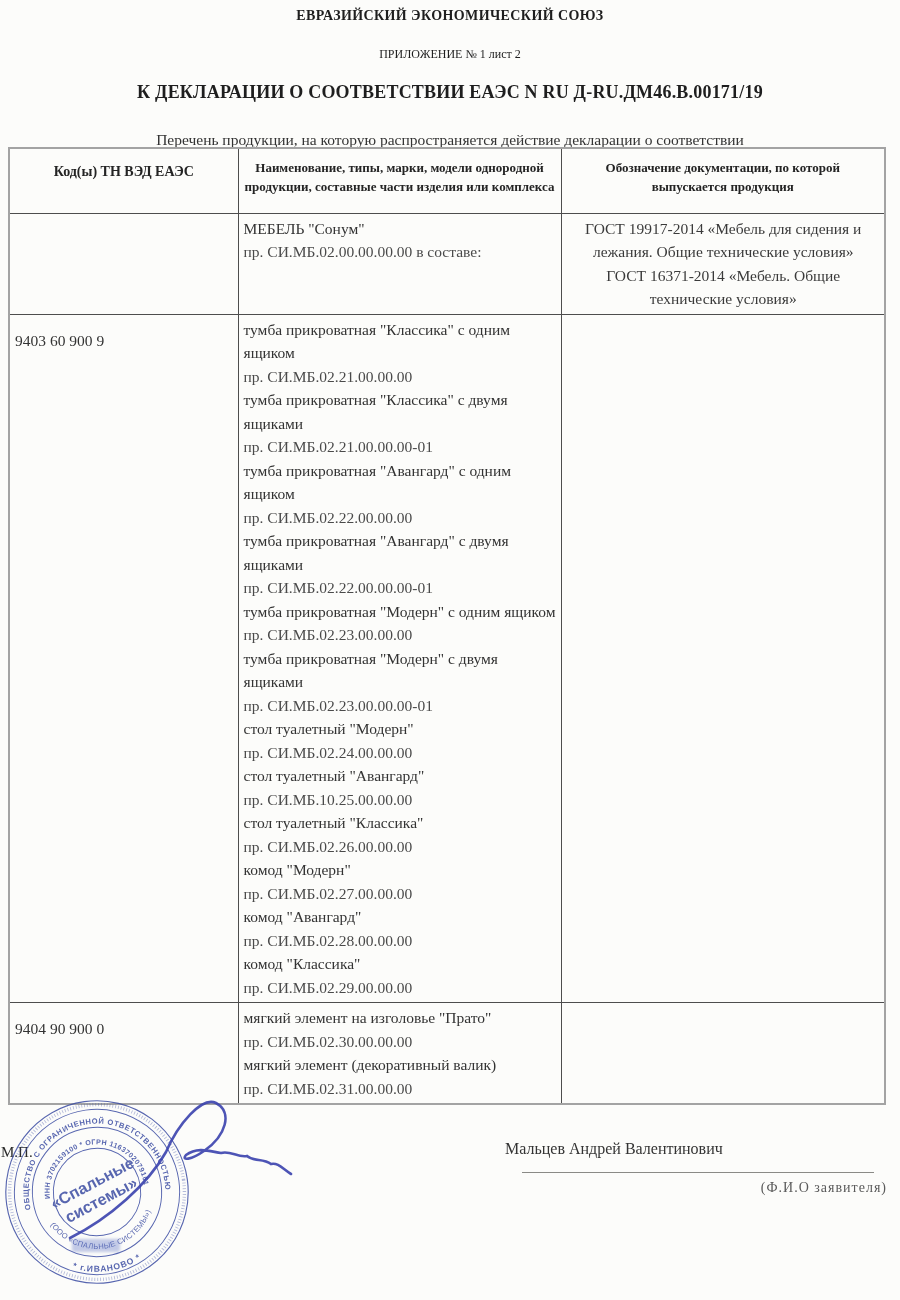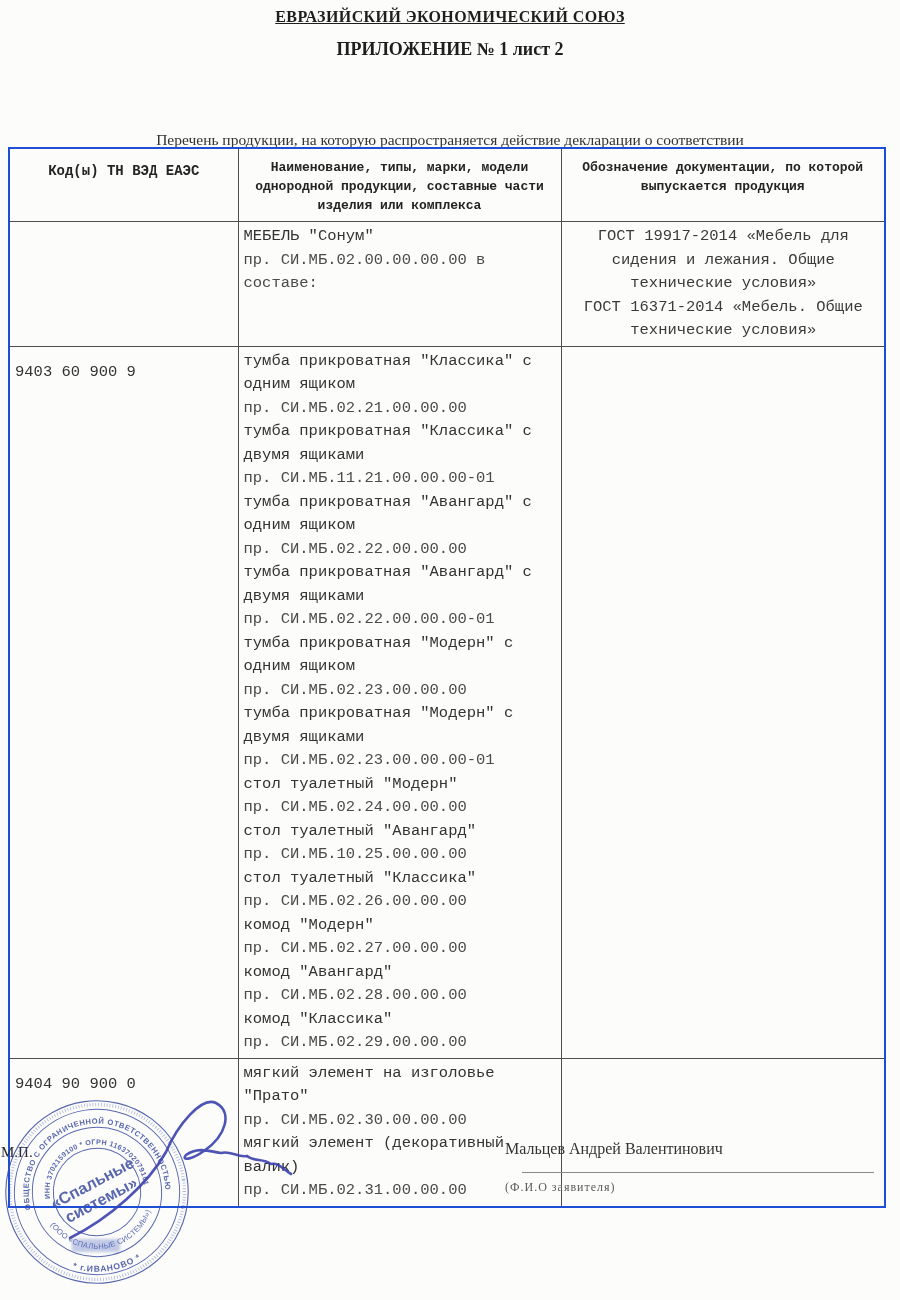--- a/index.html
+++ b/index.html
@@ -1,55 +1,56 @@
 <!DOCTYPE html>
 <html><head>
 <meta charset="utf-8">
 <style>
   * { margin:0; padding:0; box-sizing:border-box; }
   body { width:900px; height:1300px; background:#ffffff; font-family:"Liberation Serif", serif; }
   .page { position:relative; width:900px; height:1300px; background:#fcfcfa; overflow:hidden; color:#2e2e2e; }
 
   
   .titles { padding-top:8px; text-align:center; color:#1e1e1e; }
-  .t1 { font-size:16px; font-weight:bold; letter-spacing:.4px; margin-bottom:13px;text-decoration:underline; }
-  .t2 { font-size:18px; font-weight:bold; margin-bottom:20px; }
+  .t1 { font-size:14px; font-weight:bold; letter-spacing:.4px; margin-bottom:23px; }
+  .t2 { font-size:12px; font-weight:normal; margin-bottom:20px; }
   .t3 { font-size:18px; font-weight:bold; letter-spacing:.2px; }
   .subtitle { position:absolute; left:0; top:122px; width:100%; text-align:center; font-size:15.5px; color:#333;margin-top:9px; }
 
   
   table.products { position:absolute; left:8px; top:147px; width:876px; border-collapse:collapse; table-layout:fixed; background:transparent; }
   table.products, table.products th, table.products td { border:1px solid #4d4d4d; }
-  table.products { border:2px solid #1d4ed8;font-family:Liberation Mono, monospace; }
+  table.products { border:2px solid #a3a3a3; }
   th { font-size:13px; font-weight:bold; line-height:19px; text-align:center; vertical-align:top; padding:9px 6px 6px; color:#242424; height:65px; }
   th.th-code { font-size:14px; padding-top:13px; }
   td { vertical-align:top; font-size:15.5px; line-height:23.5px; padding:3px 4px 3px 5px; }
   td.cell-code { font-size:15.5px; color:#333; padding-top:14px; }
   .prod-name { color:#333; }
   .prod-code { color:#4a4a4a; }
   .doc-line { color:#3a3a3a;text-align:center; }
 
   
   .mp-label { position:absolute; left:1px; top:1144px; font-size:15px; color:#2b2b2b; }
   .applicant-name { position:absolute; left:505px; top:1140px; width:370px; text-align:left; font-size:16px; color:#333; }
   .sign-line { position:absolute; left:522px; top:1172px; width:352px; border-top:1px solid #8a8a86; height:0; }
-  .applicant-caption { position:absolute; left:505px; top:1180px; width:370px; text-align:left; font-size:12px; letter-spacing:1px; color:#5a5a5a; }
+  .applicant-caption { position:absolute; left:517px; top:1180px; width:370px; text-align:right; font-size:14px; letter-spacing:1px; color:#5a5a5a; }
 
   .stamp { position:absolute; left:2px; top:1097px; width:190px; height:190px; opacity:.85; transform:rotate(-8deg); }
   .signature-svg { position:absolute; left:0; top:1080px; width:400px; height:220px; }
   .ink-smudge { position:absolute; left:72px; top:1239px; width:48px; height:13px; background:rgba(98,118,196,.38); filter:blur(1.5px); border-radius:2px; }
 </style>
 </head>
 <body>
 
 <div class="page">
 
   <div class="titles">
     <div class="t1">ЕВРАЗИЙСКИЙ ЭКОНОМИЧЕСКИЙ СОЮЗ</div>
     <div class="t2">ПРИЛОЖЕНИЕ № 1 лист 2</div>
+    <div class="t3">К ДЕКЛАРАЦИИ О СООТВЕТСТВИИ ЕАЭС N RU Д-RU.ДМ46.В.00171/19</div>
   </div>
 
   <div class="subtitle">Перечень продукции, на которую распространяется действие декларации о соответствии</div>
 
   <table class="products">
     <colgroup>
       <col style="width:229px">
       <col style="width:323px">
       <col style="width:324px">
     </colgroup>
@@ -71,21 +72,21 @@
             <div class="doc-line">ГОСТ 19917-2014 «Мебель для сидения и лежания. Общие технические условия»</div>
             <div class="doc-line">ГОСТ 16371-2014 «Мебель. Общие технические условия»</div>
           </td>
         </tr>
         <tr>
           <td class="cell-code">9403 60 900 9</td>
           <td class="cell-products">
             <div class="prod-name">тумба прикроватная "Классика" с одним ящиком</div>
             <div class="prod-code">пр. СИ.МБ.02.21.00.00.00</div>
             <div class="prod-name">тумба прикроватная "Классика" с двумя ящиками</div>
-            <div class="prod-code">пр. СИ.МБ.11.21.00.00.00-01</div>
+            <div class="prod-code">пр. СИ.МБ.02.21.00.00.00-01</div>
             <div class="prod-name">тумба прикроватная "Авангард" с одним ящиком</div>
             <div class="prod-code">пр. СИ.МБ.02.22.00.00.00</div>
             <div class="prod-name">тумба прикроватная "Авангард" с двумя ящиками</div>
             <div class="prod-code">пр. СИ.МБ.02.22.00.00.00-01</div>
             <div class="prod-name">тумба прикроватная "Модерн" с одним ящиком</div>
             <div class="prod-code">пр. СИ.МБ.02.23.00.00.00</div>
             <div class="prod-name">тумба прикроватная "Модерн" с двумя ящиками</div>
             <div class="prod-code">пр. СИ.МБ.02.23.00.00.00-01</div>
             <div class="prod-name">стол туалетный "Модерн"</div>
             <div class="prod-code">пр. СИ.МБ.02.24.00.00.00</div>

